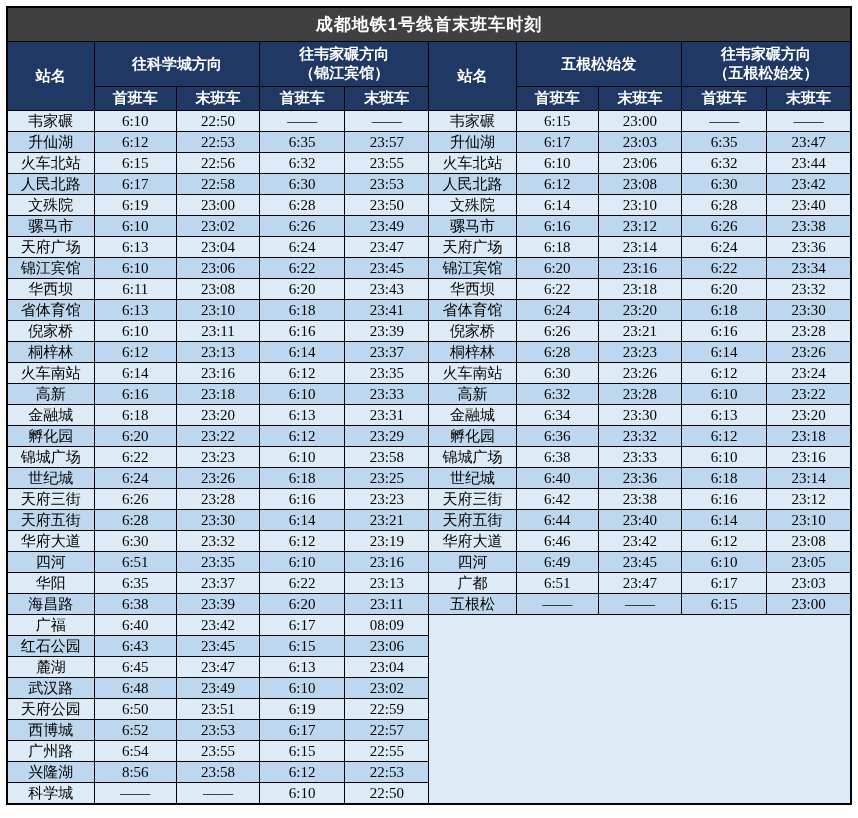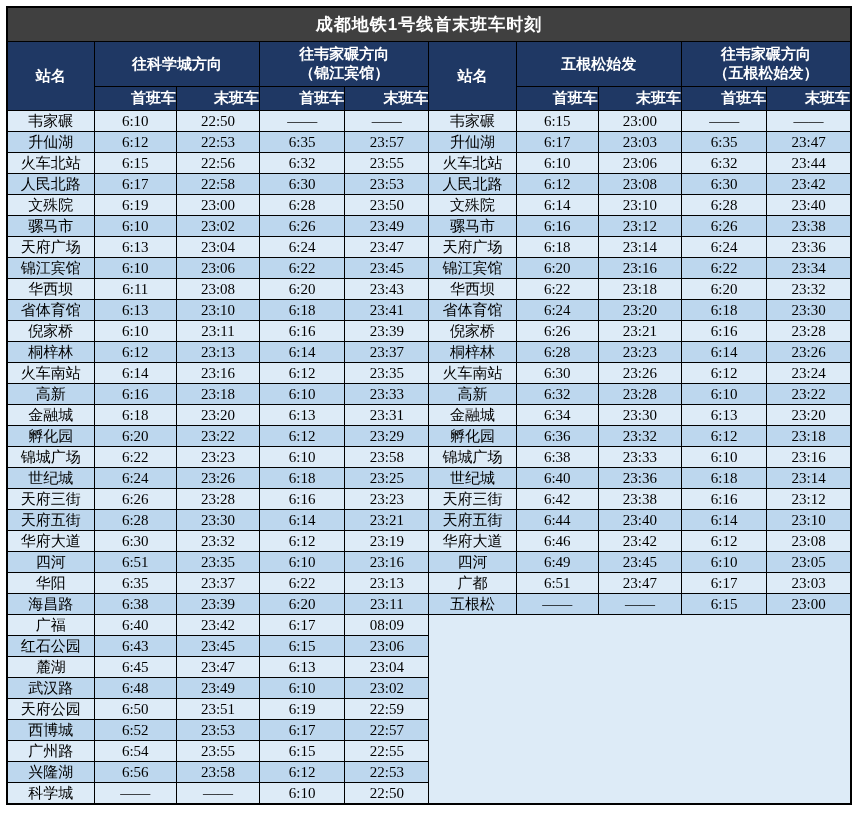--- a/index.html
+++ b/index.html
@@ -17,21 +17,21 @@
     padding:0;overflow:hidden;white-space:nowrap;
   }
   .title-cell{
     height:33px;background:#404040;color:#ffffff;
     font-weight:bold;font-size:17px;letter-spacing:1px;
   }
   thead th{
     background:#1f3864;color:#ffffff;font-weight:bold;font-size:15px;
   }
   tr.hdr1 th{height:44px;line-height:1.3;}
-  tr.hdr2 th{height:23px;text-align:right;}
+  tr.hdr2 th{height:23px;}
   tbody td{
     height:20px;line-height:20px;font-size:15px;color:#000;
     font-family:"Liberation Serif","DejaVu Serif",serif;
   }
   tbody td.station-cell{
     font-family:Liberation Serif, serif;
   }
   tr.row-light td{background:#ddebf7;}
   tr.row-dark td{background:#bdd7ee;}
   td.empty-region{background:#ddebf7;}
@@ -417,21 +417,21 @@
         </tr>
         <tr class="row-light">
           <td class="station-cell">广州路</td>
           <td>6:54</td>
           <td>23:55</td>
           <td>6:15</td>
           <td>22:55</td>
         </tr>
         <tr class="row-dark">
           <td class="station-cell">兴隆湖</td>
-          <td>6:56</td>
+          <td>8:56</td>
           <td>23:58</td>
           <td>6:12</td>
           <td>22:53</td>
         </tr>
         <tr class="row-light">
           <td class="station-cell">科学城</td>
           <td>——</td>
           <td>——</td>
           <td>6:10</td>
           <td>22:50</td>

